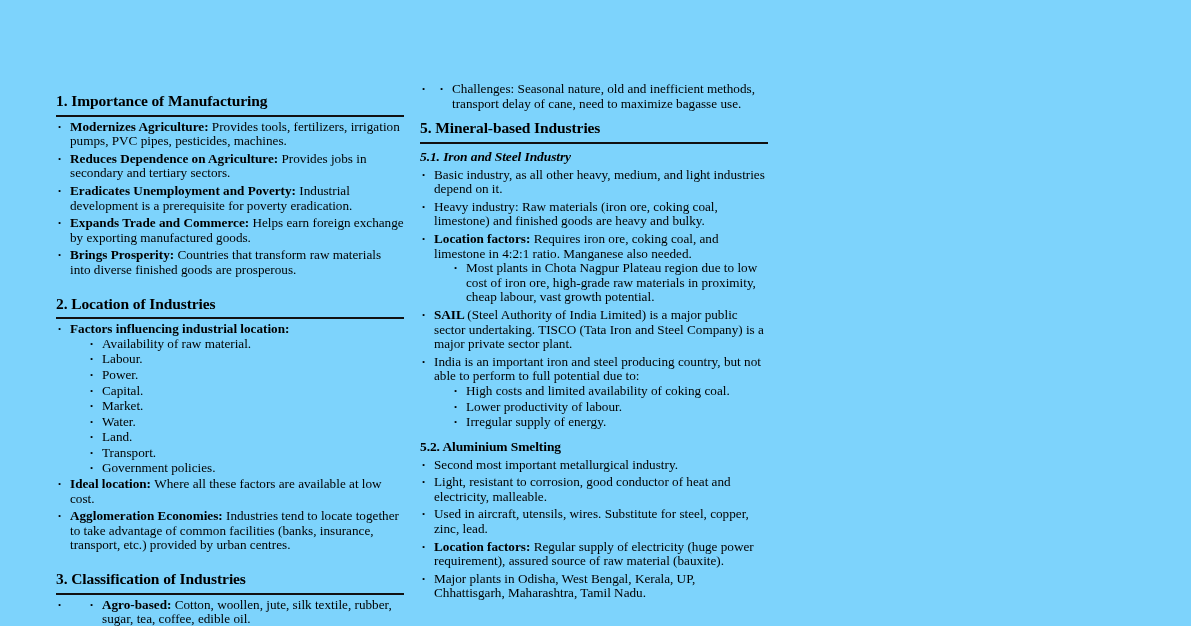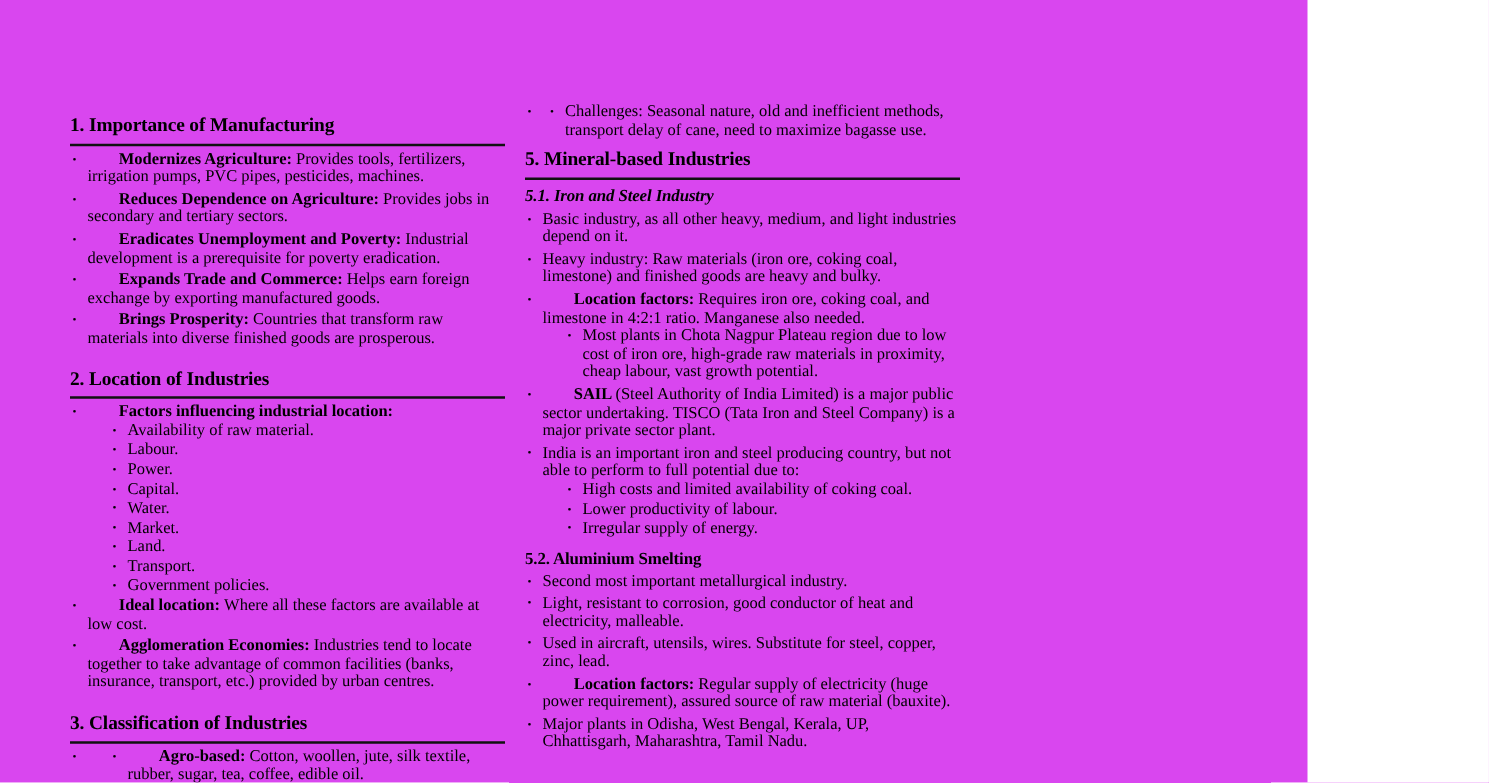--- a/index.html
+++ b/index.html
@@ -9,23 +9,23 @@
   }
   body {
     width: 1191px;
     height: 626px;
     overflow: hidden;
     font-family: "Liberation Serif", "DejaVu Serif", serif;
     color: #000000;
   }
   .page {
     position: relative;
-    width: 1046px;
+    width: 1191px;
     height: 626px;
-    background: #d946ef;
+    background: #7dd3fc;
   }
   .columns {
     position: absolute;
     left: 56px;
     top: 0;
     width: 712px;
     height: 626px;
   }
   .col {
     position: absolute;
@@ -91,21 +91,21 @@
   }
   ul.lvl2 {
     list-style: none;
     margin: 0;
     padding: 0 0 0 18px;
   }
   ul.lvl2 > li.bullet::before {
     font-size: 9px;
   }
 
-  .lead { font-weight: bold; margin-left: 25px; }
+  .lead { font-weight: bold; }
 </style>
 </head>
 <body>
 
 <div class="page">
   <div class="columns">
 
     <div class="col col-left">
       <div class="col-inner">
 
@@ -135,22 +135,22 @@
 
         <h2 class="section-heading">2. Location of Industries</h2>
         <ul class="bl lvl1">
           <li class="bullet tight">
             <span class="lead">Factors influencing industrial location: </span>
             <ul class="lvl2">
               <li class="bullet tight">Availability of raw material.</li>
               <li class="bullet tight">Labour.</li>
               <li class="bullet tight">Power.</li>
               <li class="bullet tight">Capital.</li>
+              <li class="bullet tight">Market.</li>
               <li class="bullet tight">Water.</li>
-              <li class="bullet tight">Market.</li>
               <li class="bullet tight">Land.</li>
               <li class="bullet tight">Transport.</li>
               <li class="bullet tight">Government policies.</li>
             </ul>
           </li>
           <li class="bullet">
             <span class="lead">Ideal location: </span>
             <span>Where all these factors are available at low cost.</span>
           </li>
           <li class="bullet">

